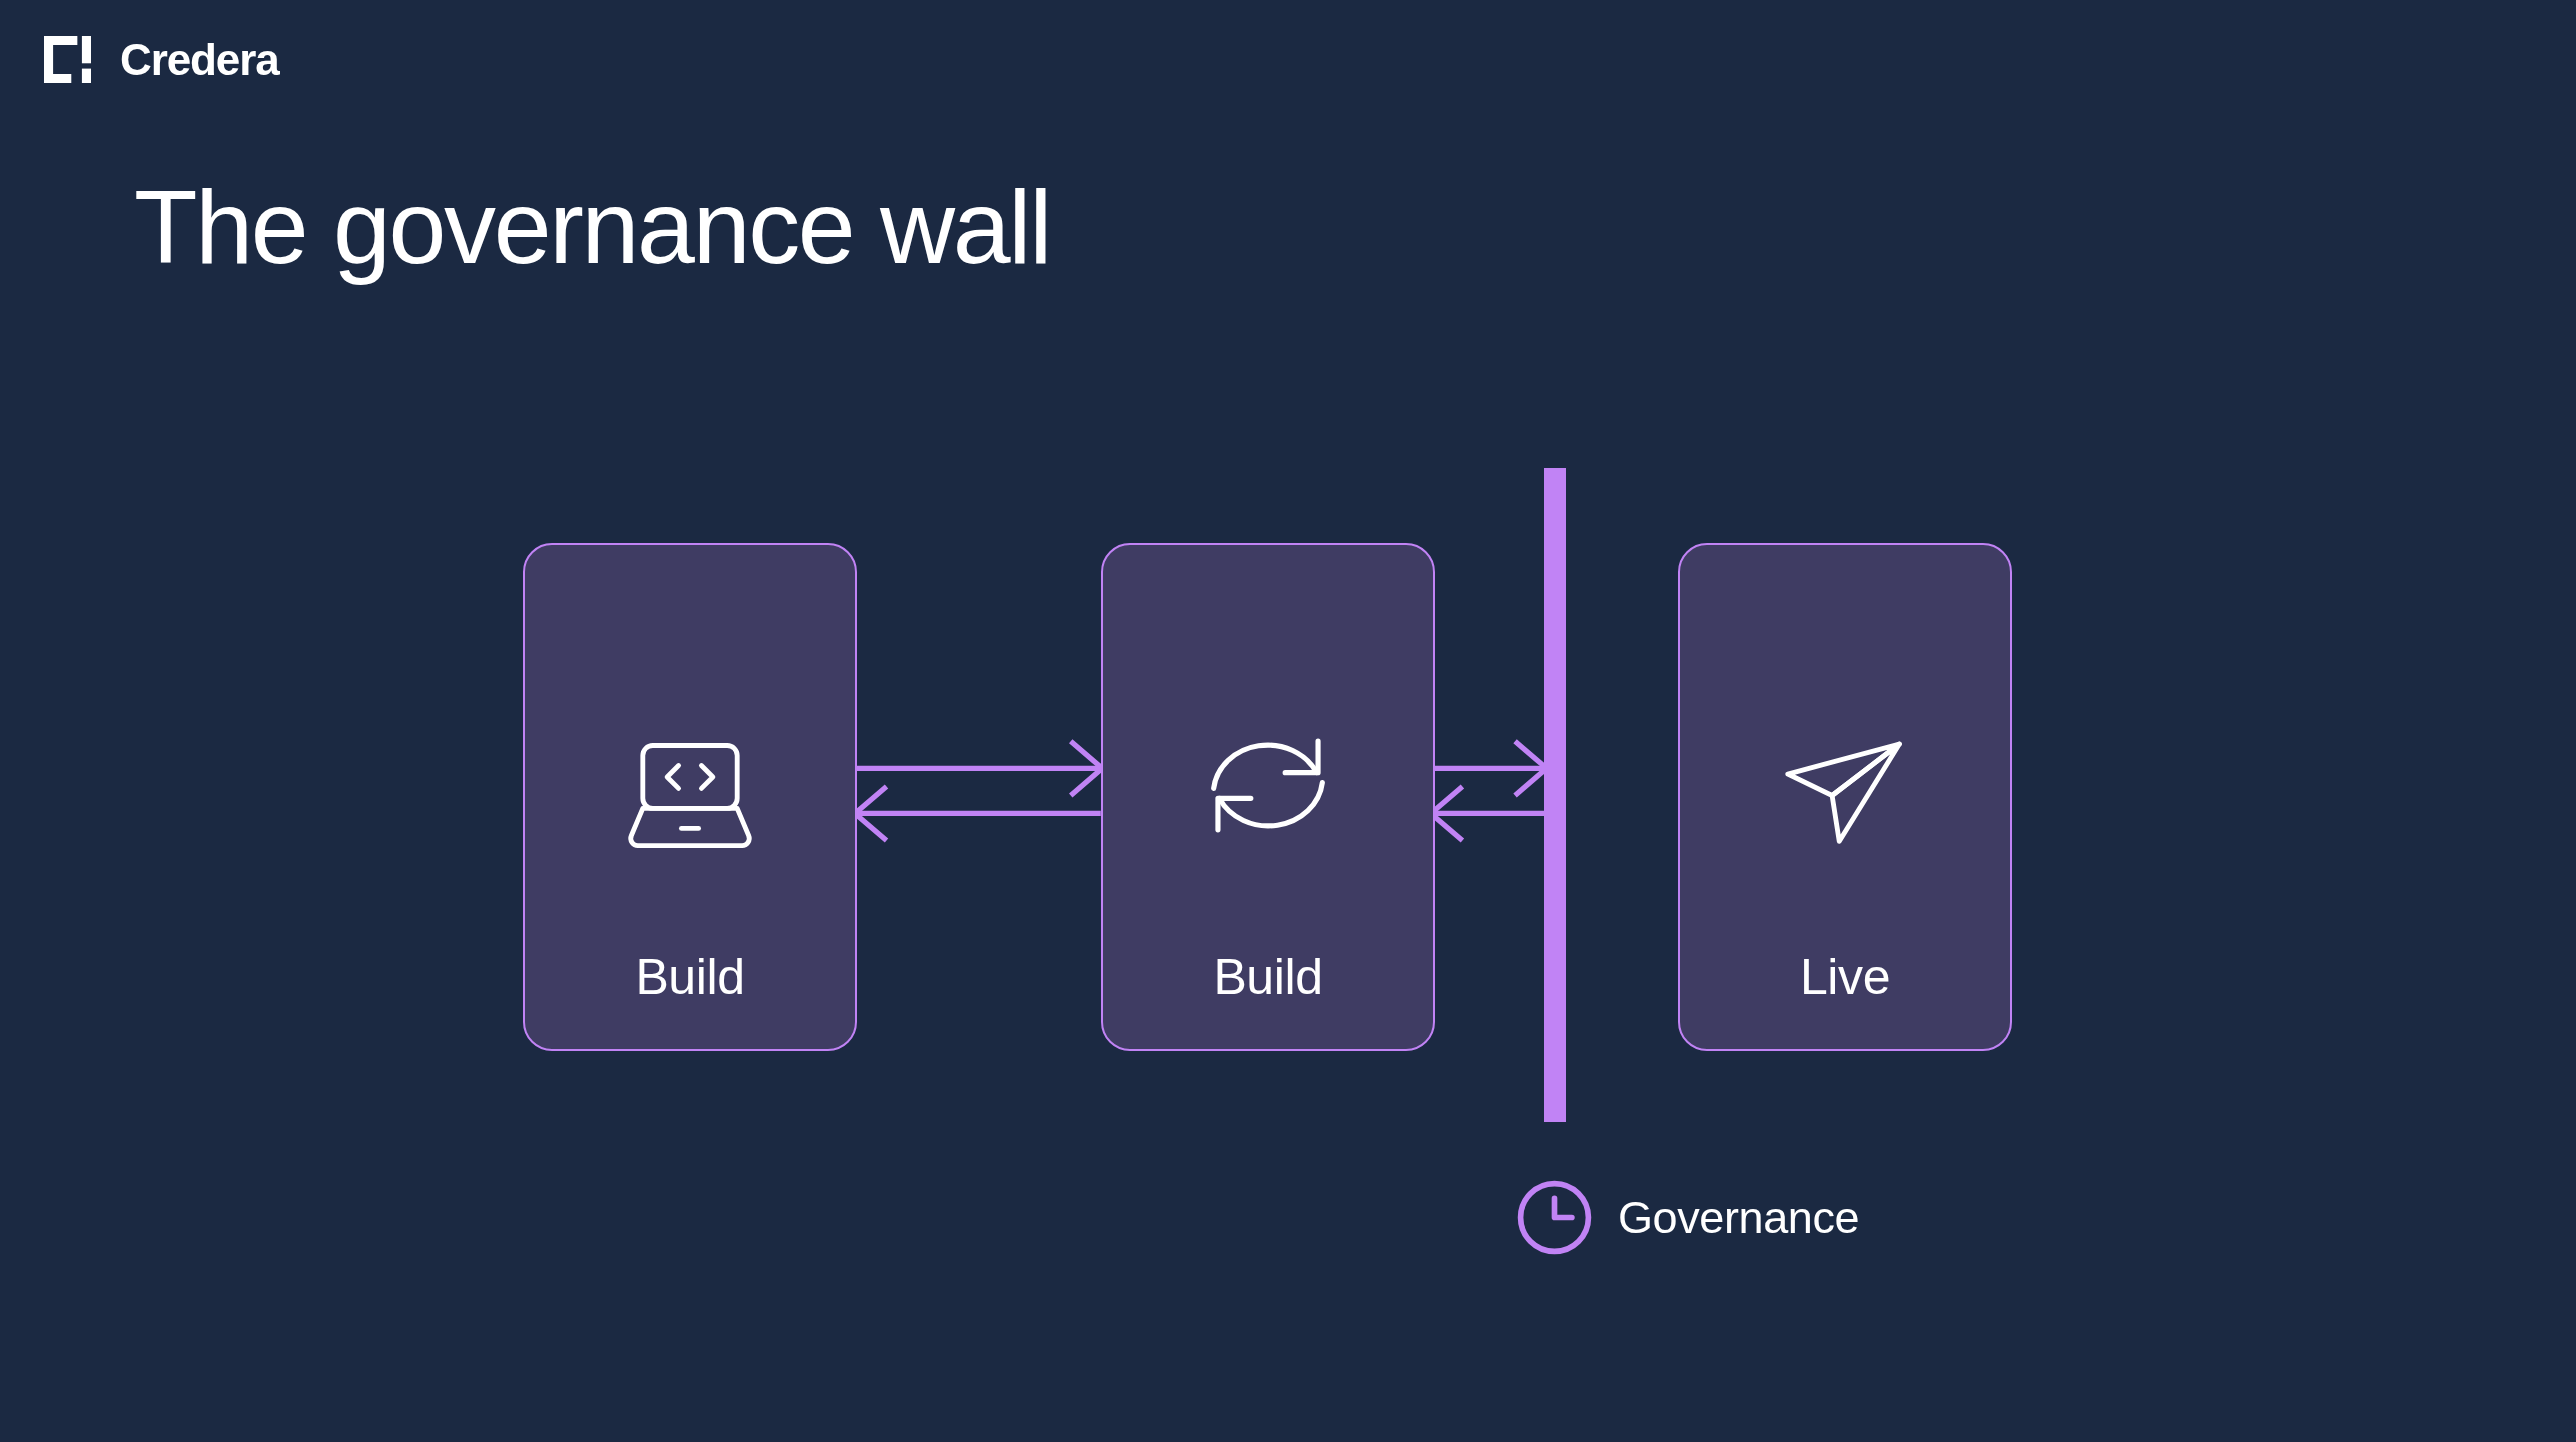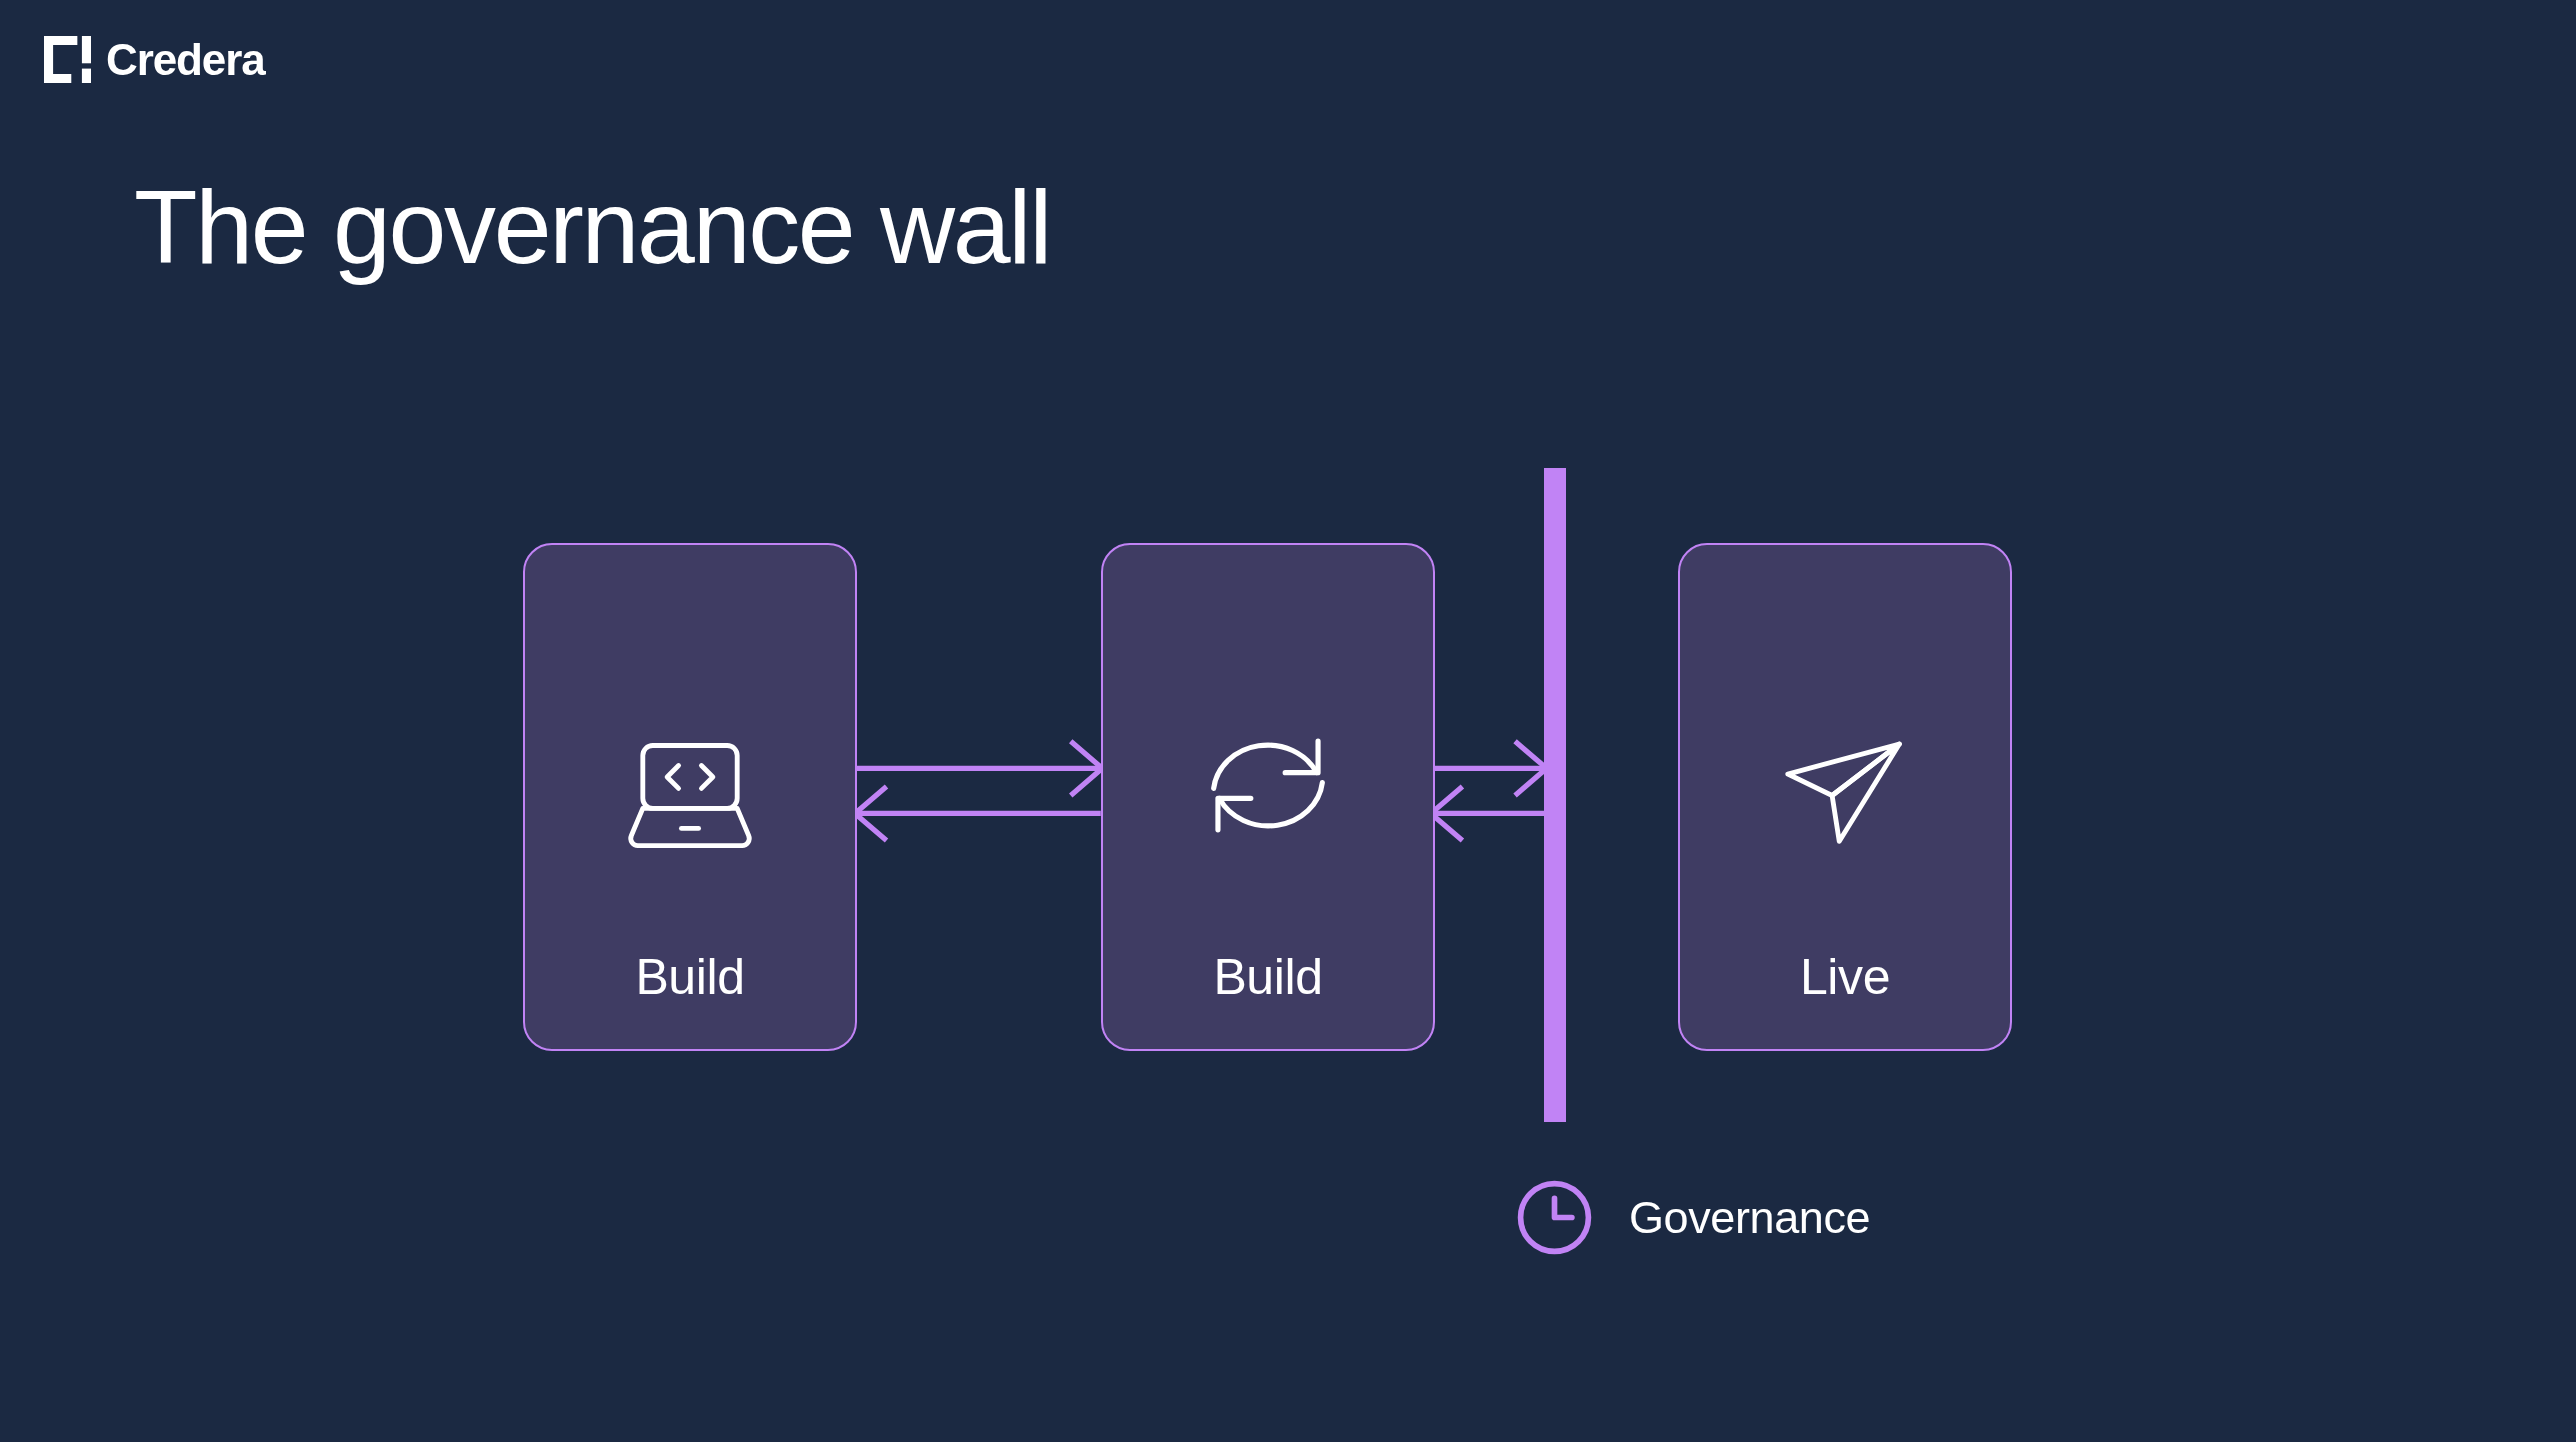--- a/index.html
+++ b/index.html
@@ -13,21 +13,21 @@
   .slide {
     position:relative;
     width:2576px; height:1442px;
     background:#1b2942;
   }
 
   
   .brand {
     position:absolute;
     left:44px; top:33px;
-    display:flex; align-items:center; gap:15px;
+    display:flex; align-items:center; gap:29px;
     height:53px;
   }
   .brand-mark { width:47px; height:47px; display:block; }
   .brand-name {
     color:#ffffff;
     font-size:44px;
     font-weight:bold;
     letter-spacing:-1.1px;
     line-height:1;
     white-space:nowrap;
@@ -103,21 +103,21 @@
     position:absolute;
     left:0; top:0;
     width:2576px; height:1442px;
     pointer-events:none;
   }
 
   
   .legend {
     position:absolute;
     left:1511px; top:1174px;
-    display:flex; align-items:center; gap:31px;
+    display:flex; align-items:center; gap:20px;
   }
   .legend-icon { width:87px; height:87px; display:block; flex:none; }
   .legend-label {
     color:#ffffff;
     font-size:45px;
     font-weight:400;
     letter-spacing:-0.4px;
     line-height:1;
     white-space:nowrap;
   }

